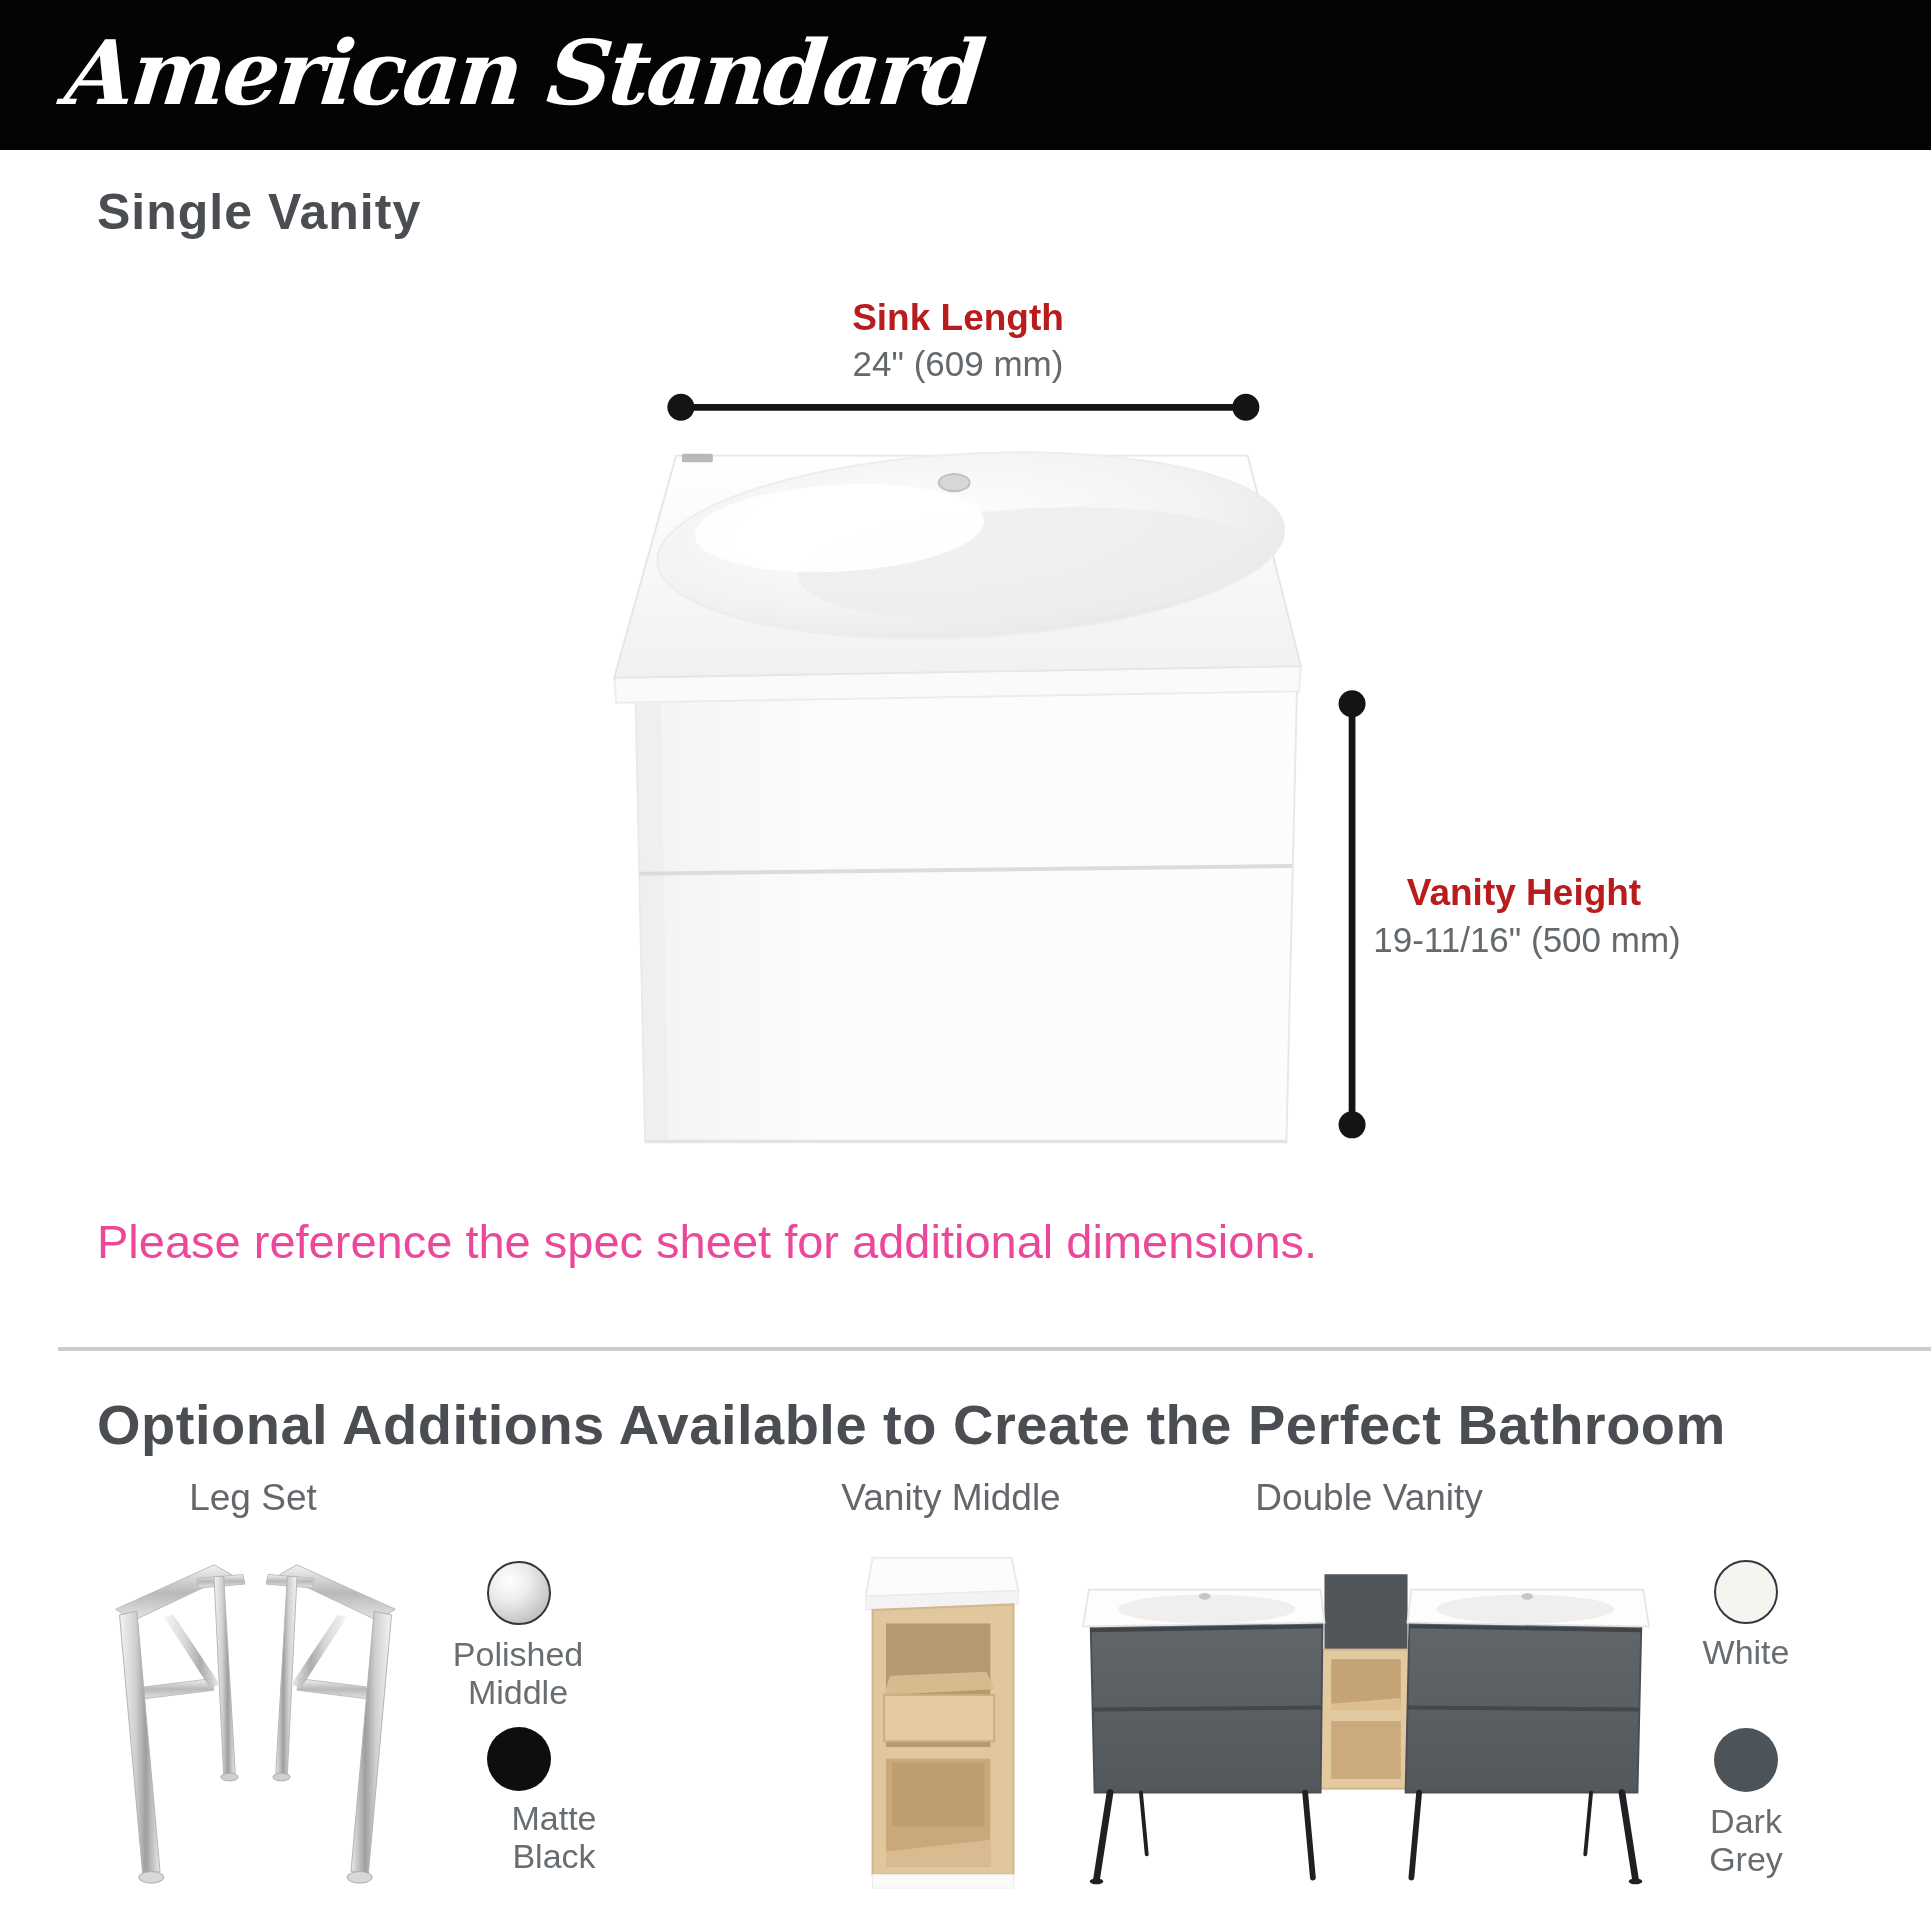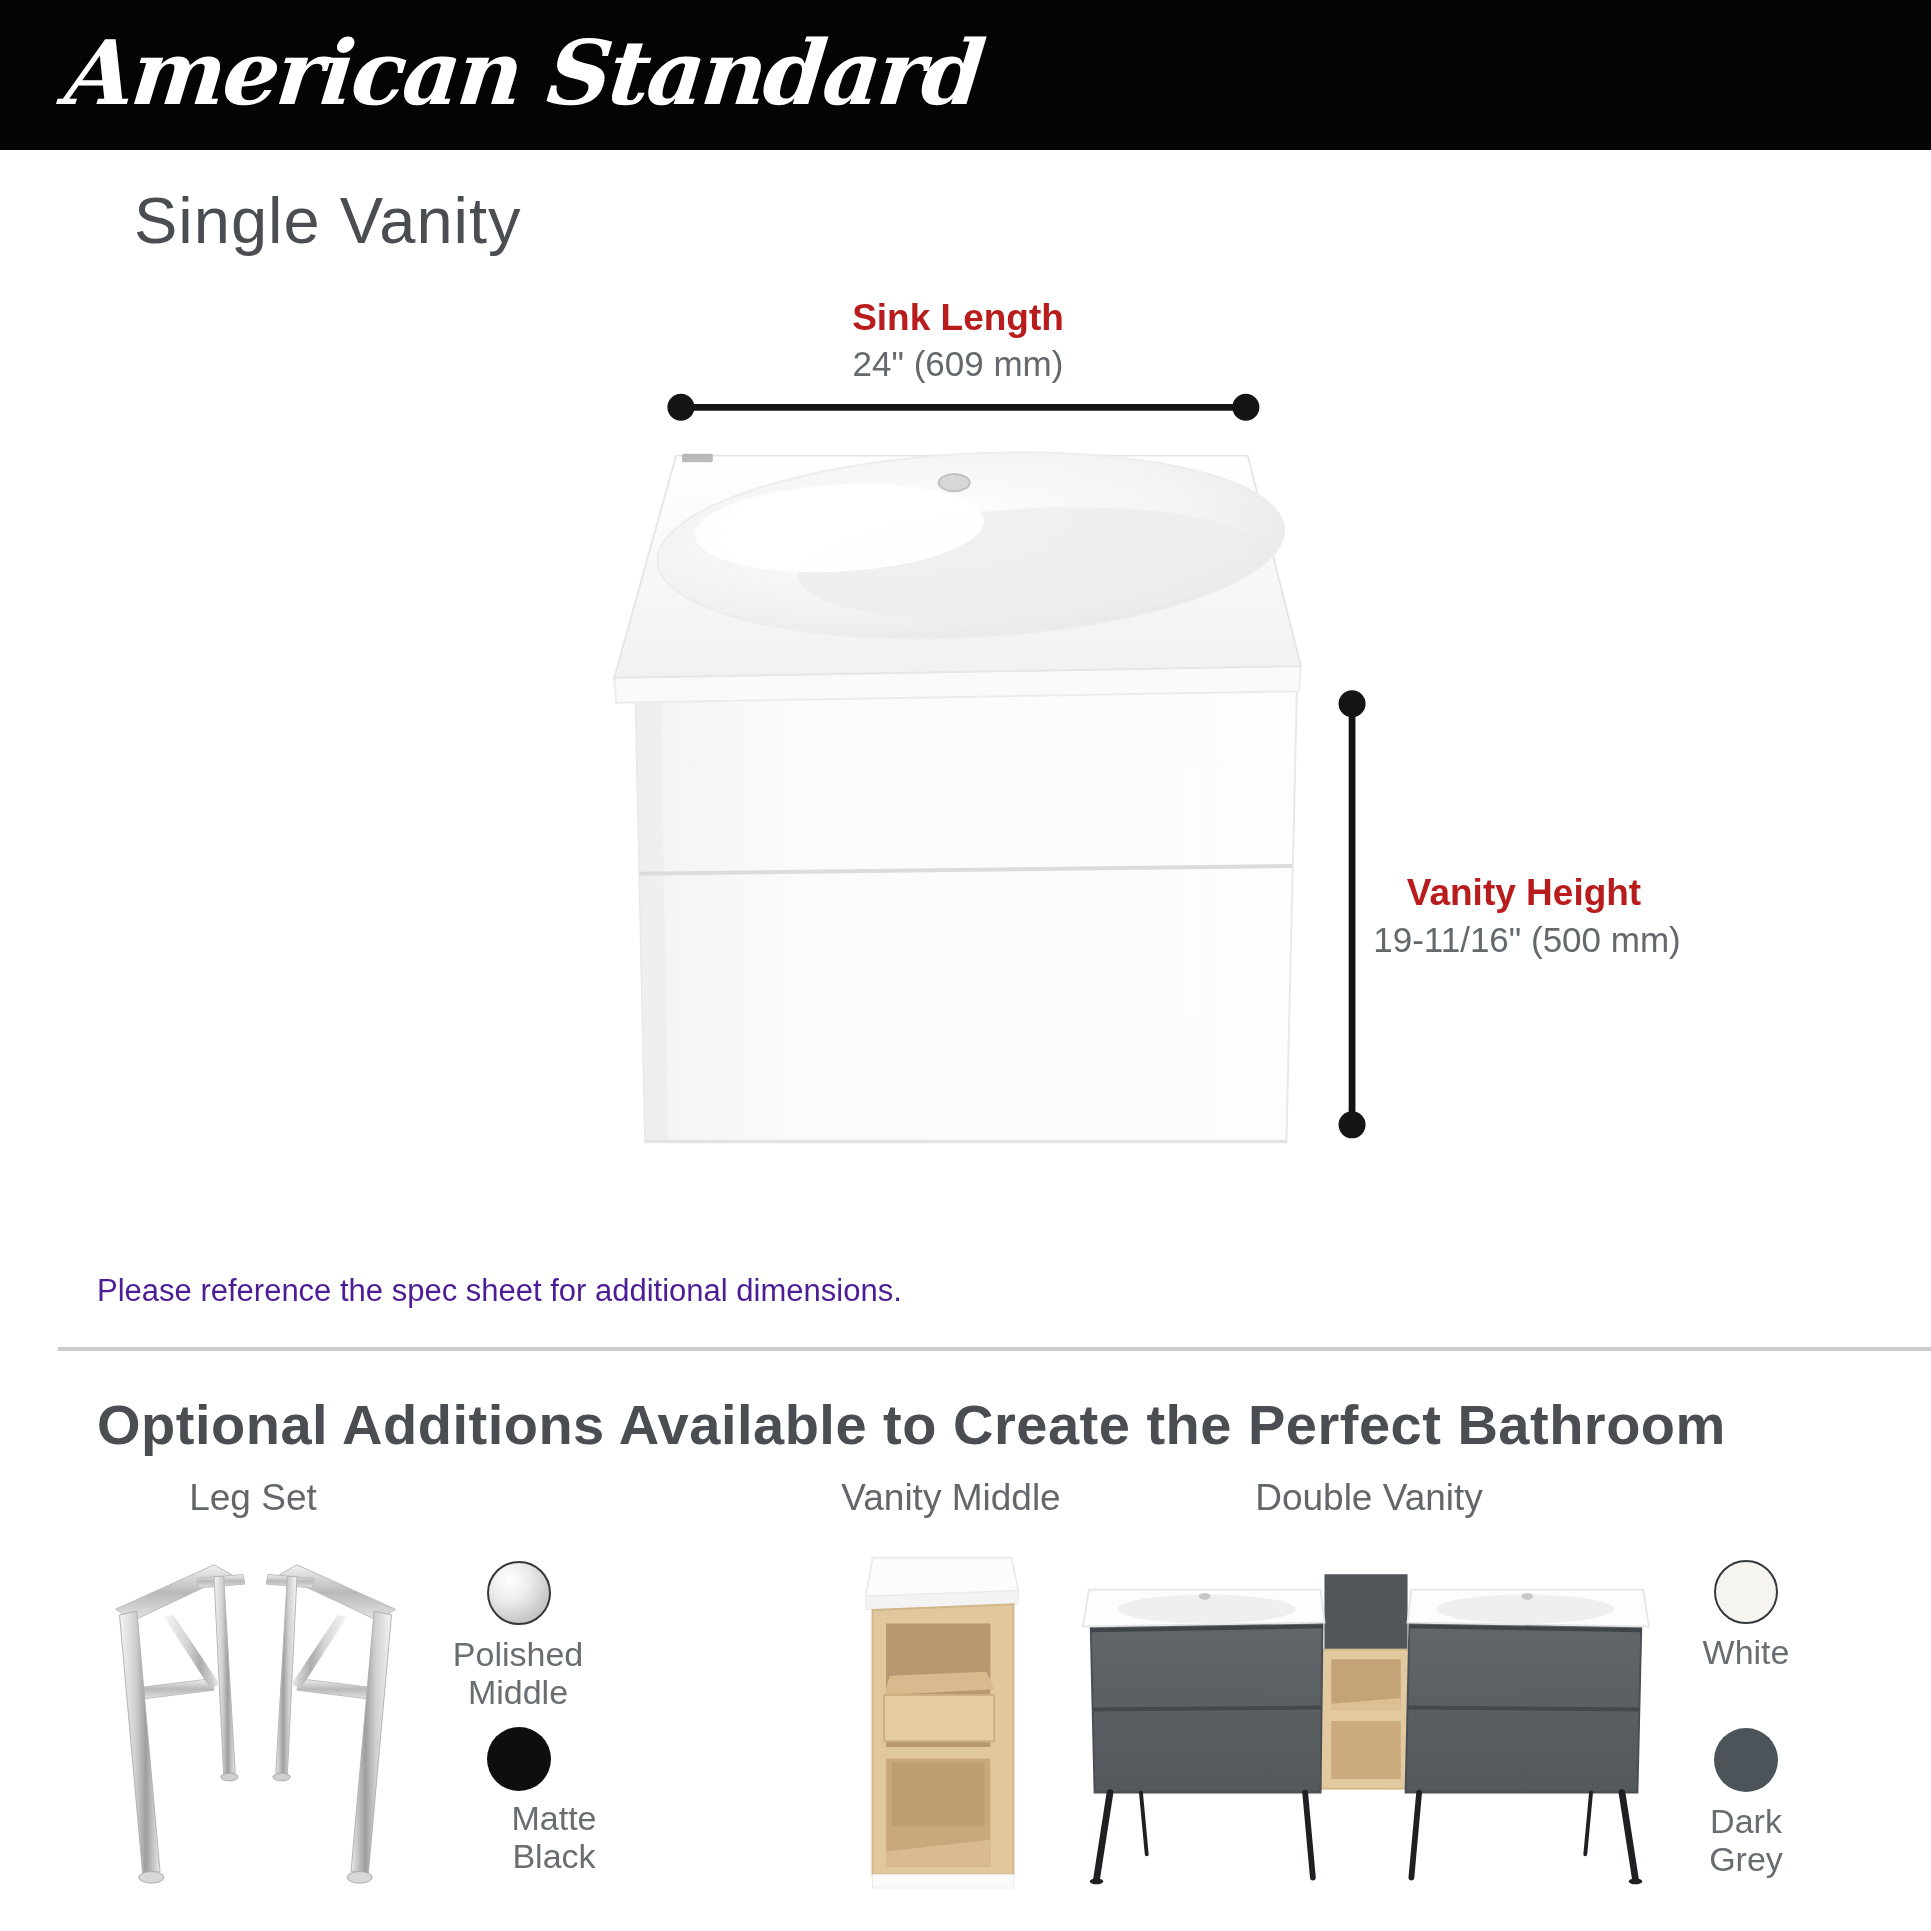--- a/index.html
+++ b/index.html
@@ -7,27 +7,27 @@
           font-family:"Liberation Sans", sans-serif;}
   .abs{position:absolute;}
   .centered{transform:translateX(-50%);text-align:center;}
 
   
   .banner{left:0;top:0;width:1931px;height:150px;background:#040404;}
   .logo{left:66px;top:0;height:150px;line-height:145px;color:#ffffff;
         font-family:"DejaVu Serif", serif;font-style:italic;font-weight:bold;
         font-size:89px;letter-spacing:-2.9px;transform:skewX(-6deg);white-space:nowrap;}
 
-  .page-title{left:97px;top:183px;font-size:65px;font-weight:normal;color:#4a4e52;letter-spacing:1px;margin-left:37px;}
+  .page-title{left:97px;top:183px;font-size:50px;font-weight:bold;color:#4a4e52;letter-spacing:1px;}
 
   
   .dim-label{font-size:37px;font-weight:bold;color:#b91c1c;white-space:nowrap;}
   .dim-value{font-size:35px;font-weight:400;color:#64696d;white-space:nowrap;}
 
-  .note{left:97px;top:1273px;font-size:31px;color:#4c1d95;}
+  .note{left:97px;top:1214px;font-size:47px;color:#ec4899;}
   .divider{left:58px;top:1347px;width:1873px;height:3.9px;background:#cccccc;}
   .section-heading{left:97px;top:1392px;font-size:56px;font-weight:bold;color:#4a4e52;letter-spacing:0.5px;}
 
   .option-label{top:1477px;font-size:37px;color:#63676b;white-space:nowrap;}
 
   .swatch{border-radius:50%;width:64px;height:64px;box-sizing:border-box;}
   .swatch--ring{border:2.9px solid #33383c;}
   .swatch--metal{background:radial-gradient(circle at 34% 30%, #ffffff 0%, #ececec 35%, #c4c4c4 75%, #dadada 100%) !important;}
   .swatch-label{font-size:34px;color:#686d71;line-height:38px;}
 </style>

